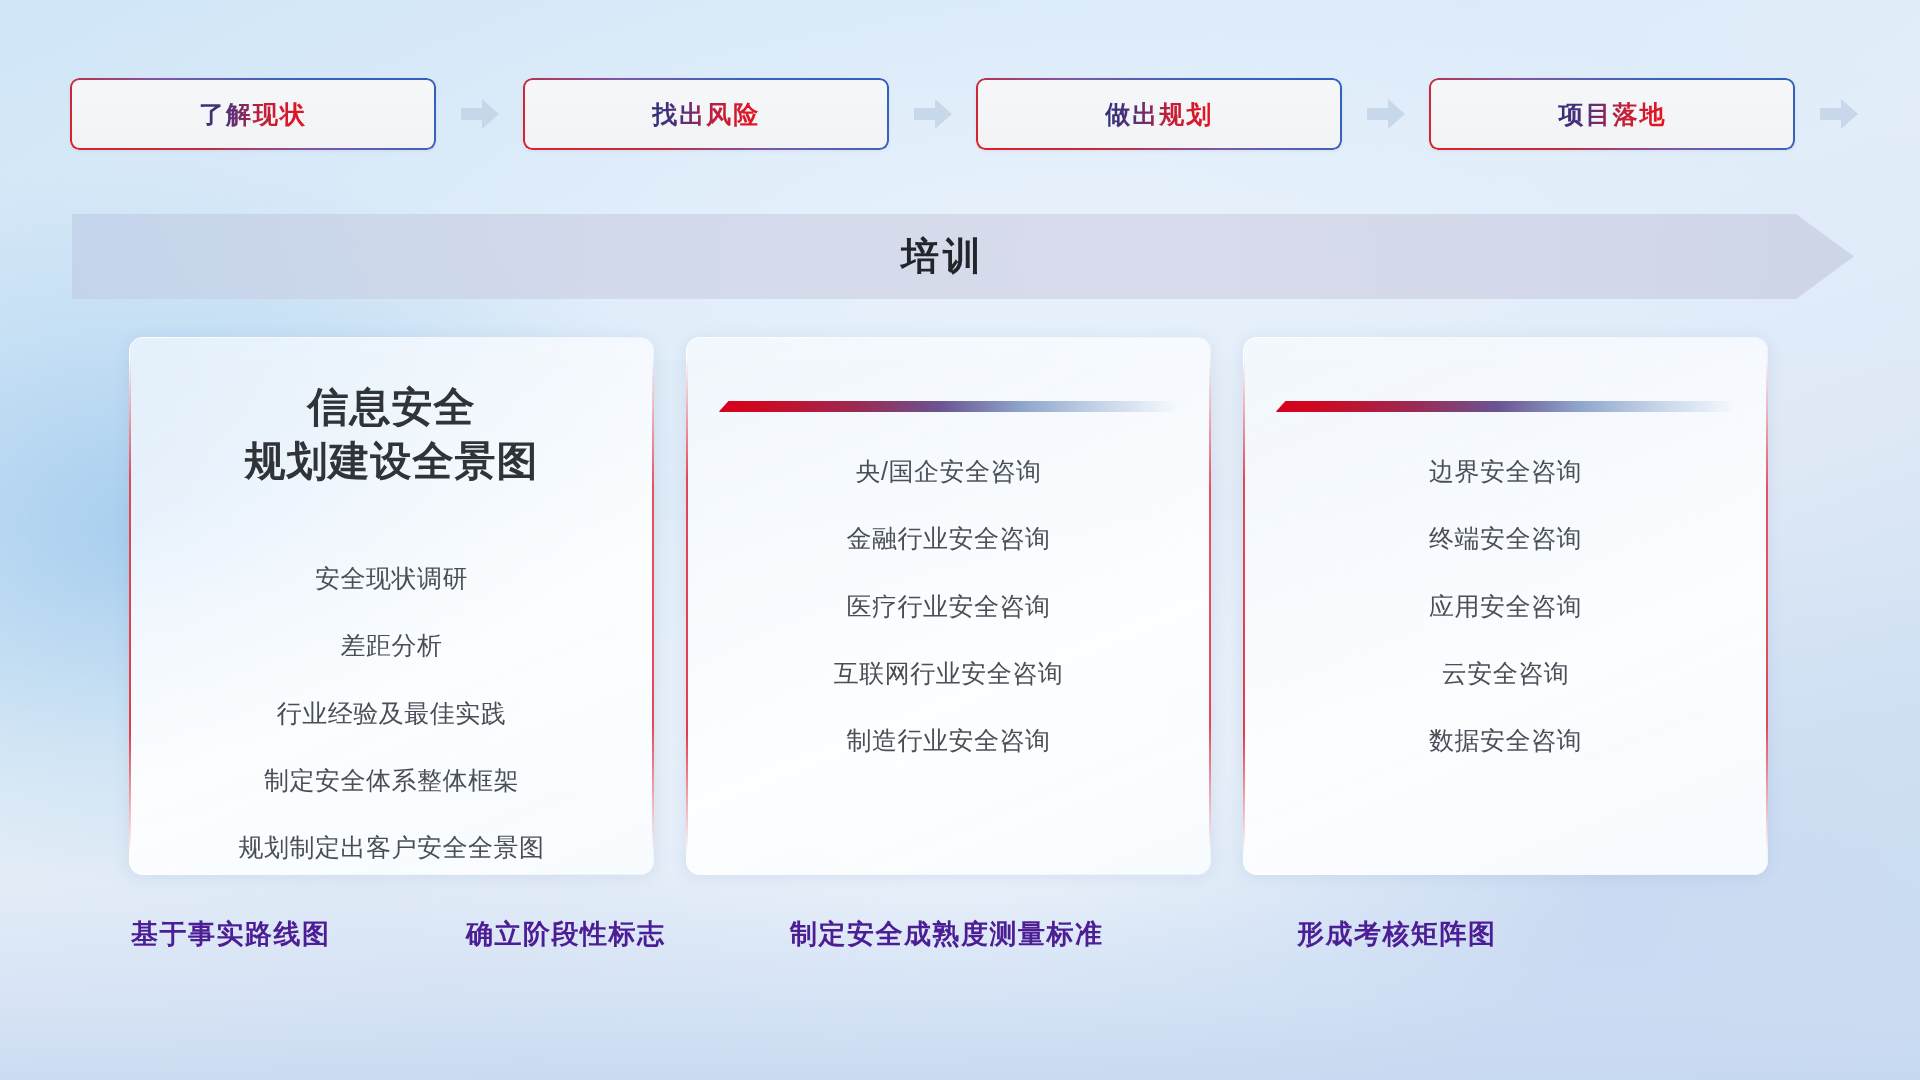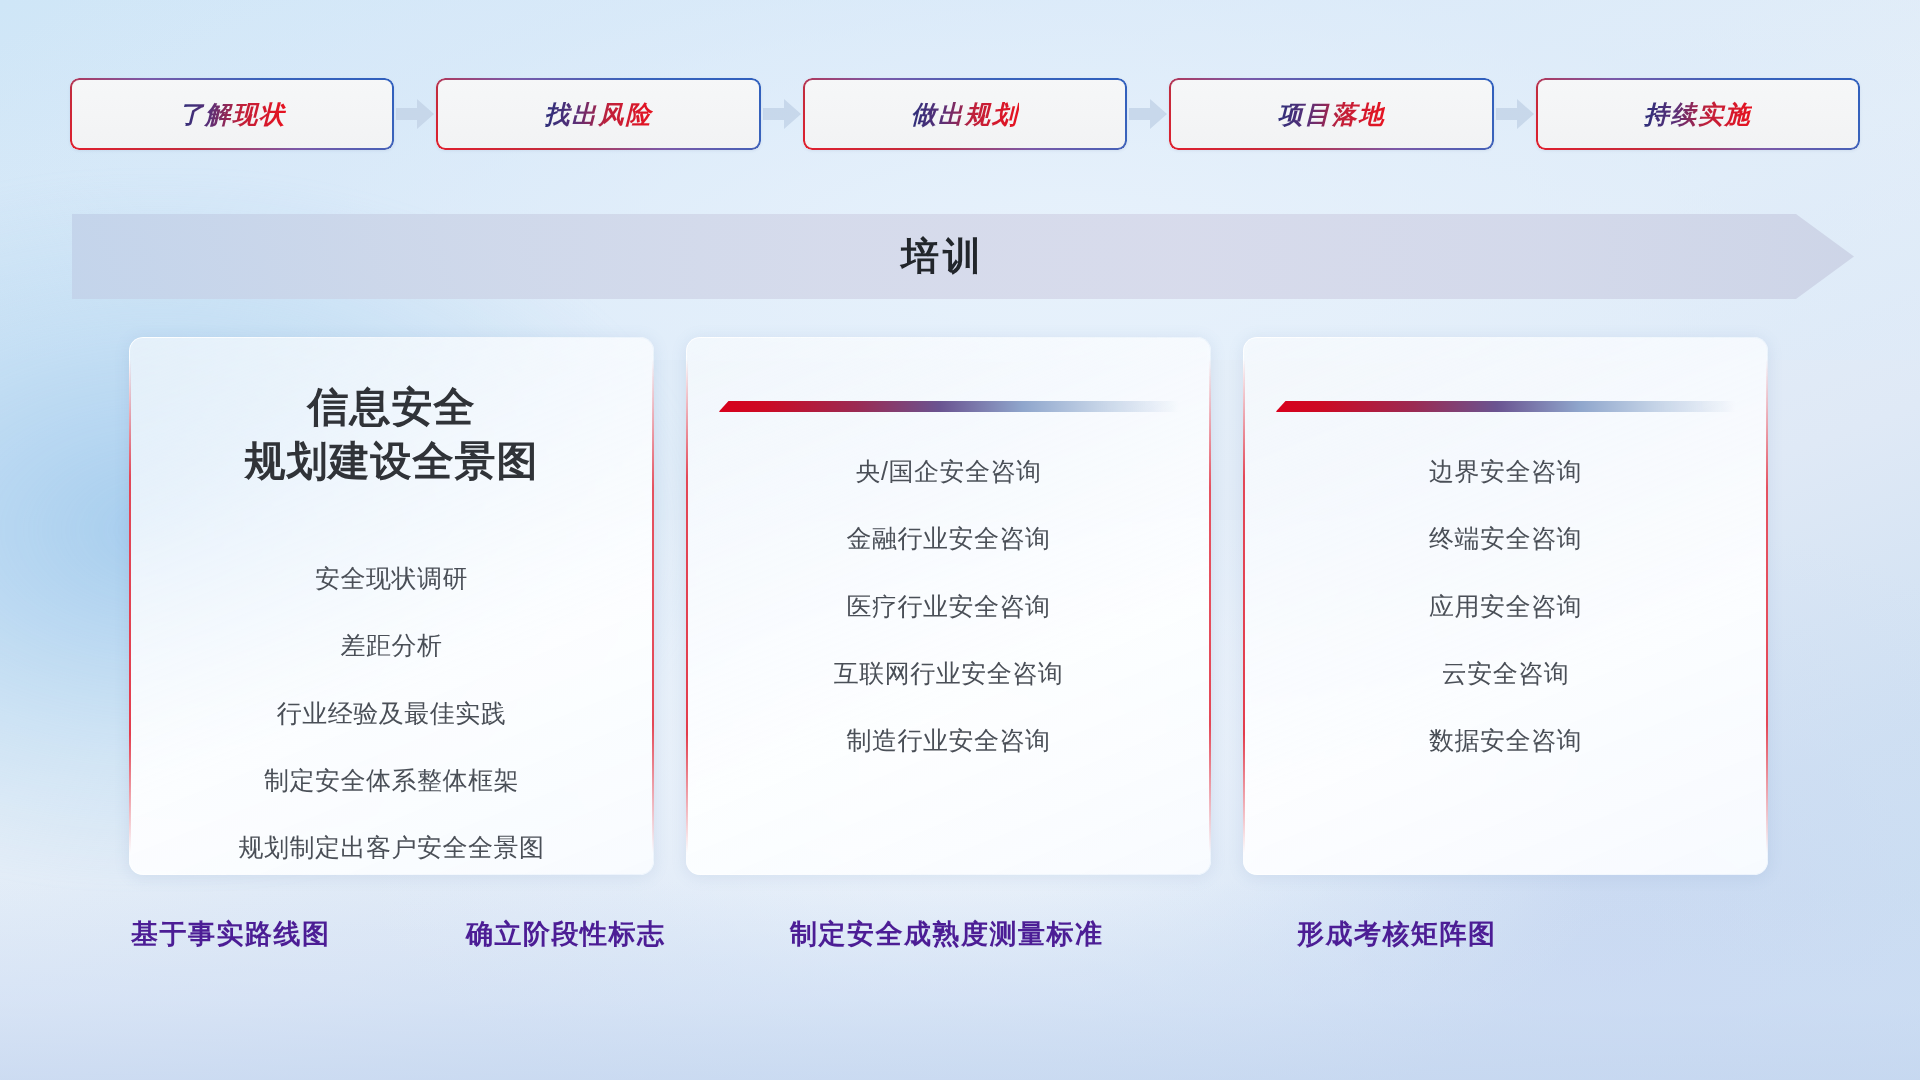--- a/index.html
+++ b/index.html
@@ -42,21 +42,20 @@
   #steps{
     position:absolute; left:70px; top:78px; width:1790px; height:72px;
     display:flex; align-items:center; justify-content:space-between;
   }
   .step-box{
     width:366px; height:72px; border-radius:9px;
     position:relative;
     background:linear-gradient(180deg,#f6f7f8 0%,#f2f3f4 100%);
     display:flex; align-items:center; justify-content:center;
     box-shadow:0 1px 3px rgba(70,100,150,.10);
-    font-style:italic;
   }
   .step-box::before{
     content:""; position:absolute; inset:0; border-radius:9px; padding:1.6px;
     background:linear-gradient(205deg,#2f5fbd 0%,#3a63bb 28%,#7b59a8 52%,#c42b3c 74%,#e01f2d 100%);
     -webkit-mask:linear-gradient(#000 0 0) content-box, linear-gradient(#000 0 0);
     -webkit-mask-composite:xor; mask-composite:exclude;
     pointer-events:none;
   }
   .step-label{
     font-size:25px; font-weight:700; letter-spacing:2px;
@@ -196,23 +195,20 @@
   <div class="step-box">
     <span class="step-label">项目落地</span>
   </div>
 
   <div class="step-arrow">
     <svg width="42" height="34" viewBox="0 0 42 34" aria-hidden="true">
       <path d="M2 11 H23 V2 L40 17 L23 32 V23 H2 Z" fill="#c3d3e8" opacity="0.85"></path>
     </svg>
   </div>
 
-  <div class="step-box">
-    <span class="step-label">持续实施</span>
-  </div>
 
 </div>
 
 <div id="banner">
   <div id="banner-shape"></div>
   <div id="banner-text">培训</div>
 </div>
 
 <div id="cards">
 

